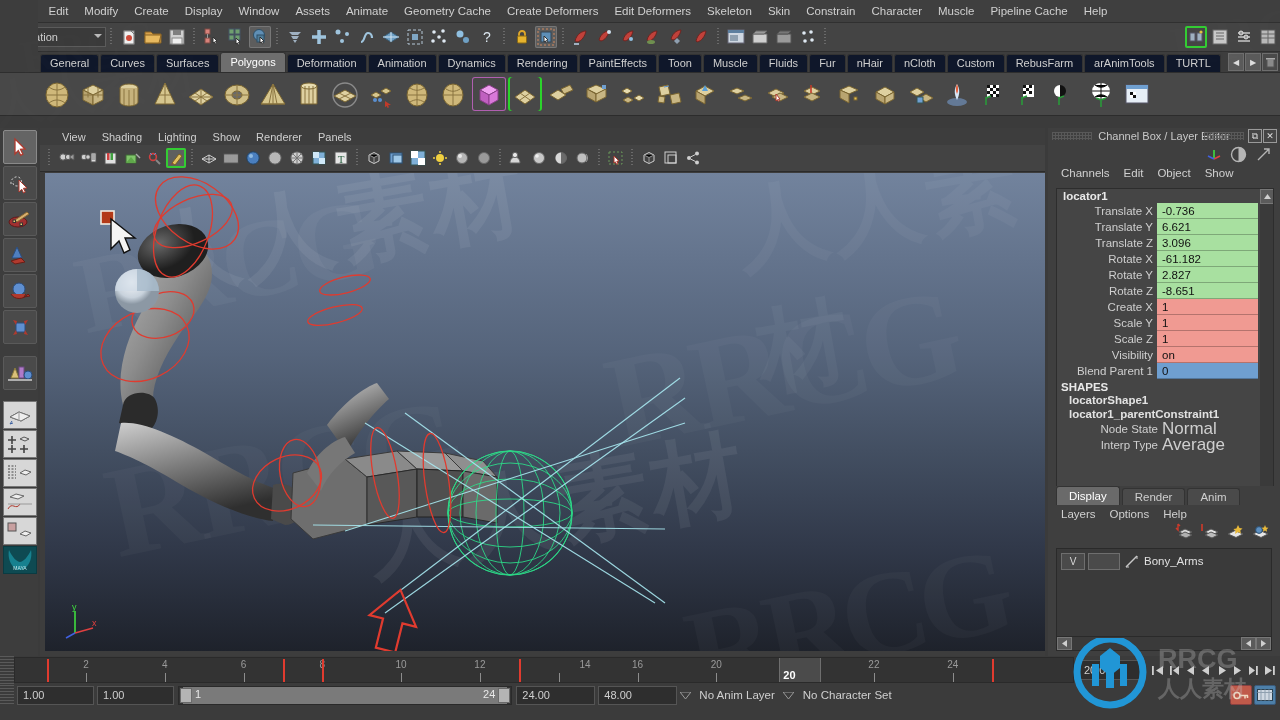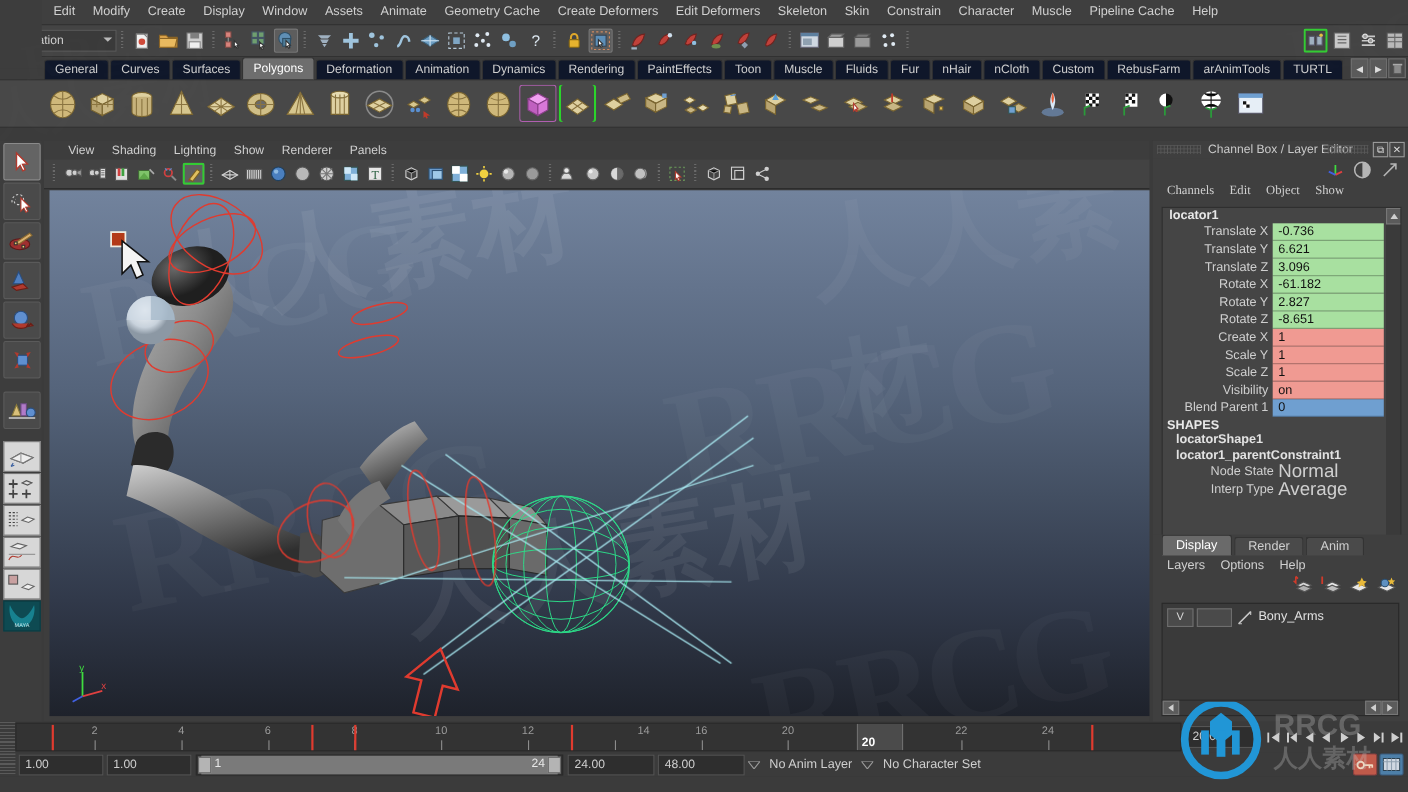--- a/index.html
+++ b/index.html
@@ -69,21 +69,21 @@
 
   
   #cbpanel{position:absolute;left:1048px;top:128px;width:232px;height:528px;background:#3f3f3f;}
   #cbtitle{height:16px;display:flex;align-items:center;justify-content:center;
      font-size:11px;color:#c9c9c9;position:relative;background:#3f3f3f;}
   .dotgrip{width:40px;height:8px;background:repeating-linear-gradient(to right,#5e5e5e 0 1px,transparent 1px 3px),
            repeating-linear-gradient(to bottom,#5e5e5e 0 1px,transparent 1px 3px);background-size:3px 3px;opacity:.85;}
   .twbtn{width:12px;height:12px;border:1px solid #9a9a9a;background:#454545;font-size:9px;
      display:flex;align-items:center;justify-content:center;color:#ddd;}
   #cbicons{height:20px;display:flex;align-items:center;justify-content:flex-end;padding-right:8px;gap:8px;}
-  #cbmenus{height:18px;display:flex;align-items:center;padding-left:6px;font-family:Liberation Serif, serif;}
+  #cbmenus{height:18px;display:flex;align-items:center;padding-left:6px;}
   #cbmenus .mi{padding:1px 7px;font-size:11.5px;color:#d0d0d0;}
   #cbtable{position:absolute;left:8px;top:60px;width:216px;height:412px;background:#454545;
      border:1px solid #2d2d2d;overflow:hidden;}
   .cbnode{font-weight:bold;color:#e8e8e8;font-size:11.5px;padding:1px 0 1px 6px;}
   .cbrow{display:flex;height:16px;align-items:stretch;}
   .cbname{flex:1;text-align:right;padding-right:4px;font-size:11.5px;color:#cfcfcf;
      line-height:16px;white-space:nowrap;}
   .cbval{width:96px;font-size:11.5px;line-height:16px;padding-left:5px;color:#111;
      border-bottom:1px solid rgba(0,0,0,.25);}
   .v-green{background:#a8e0a0;}

